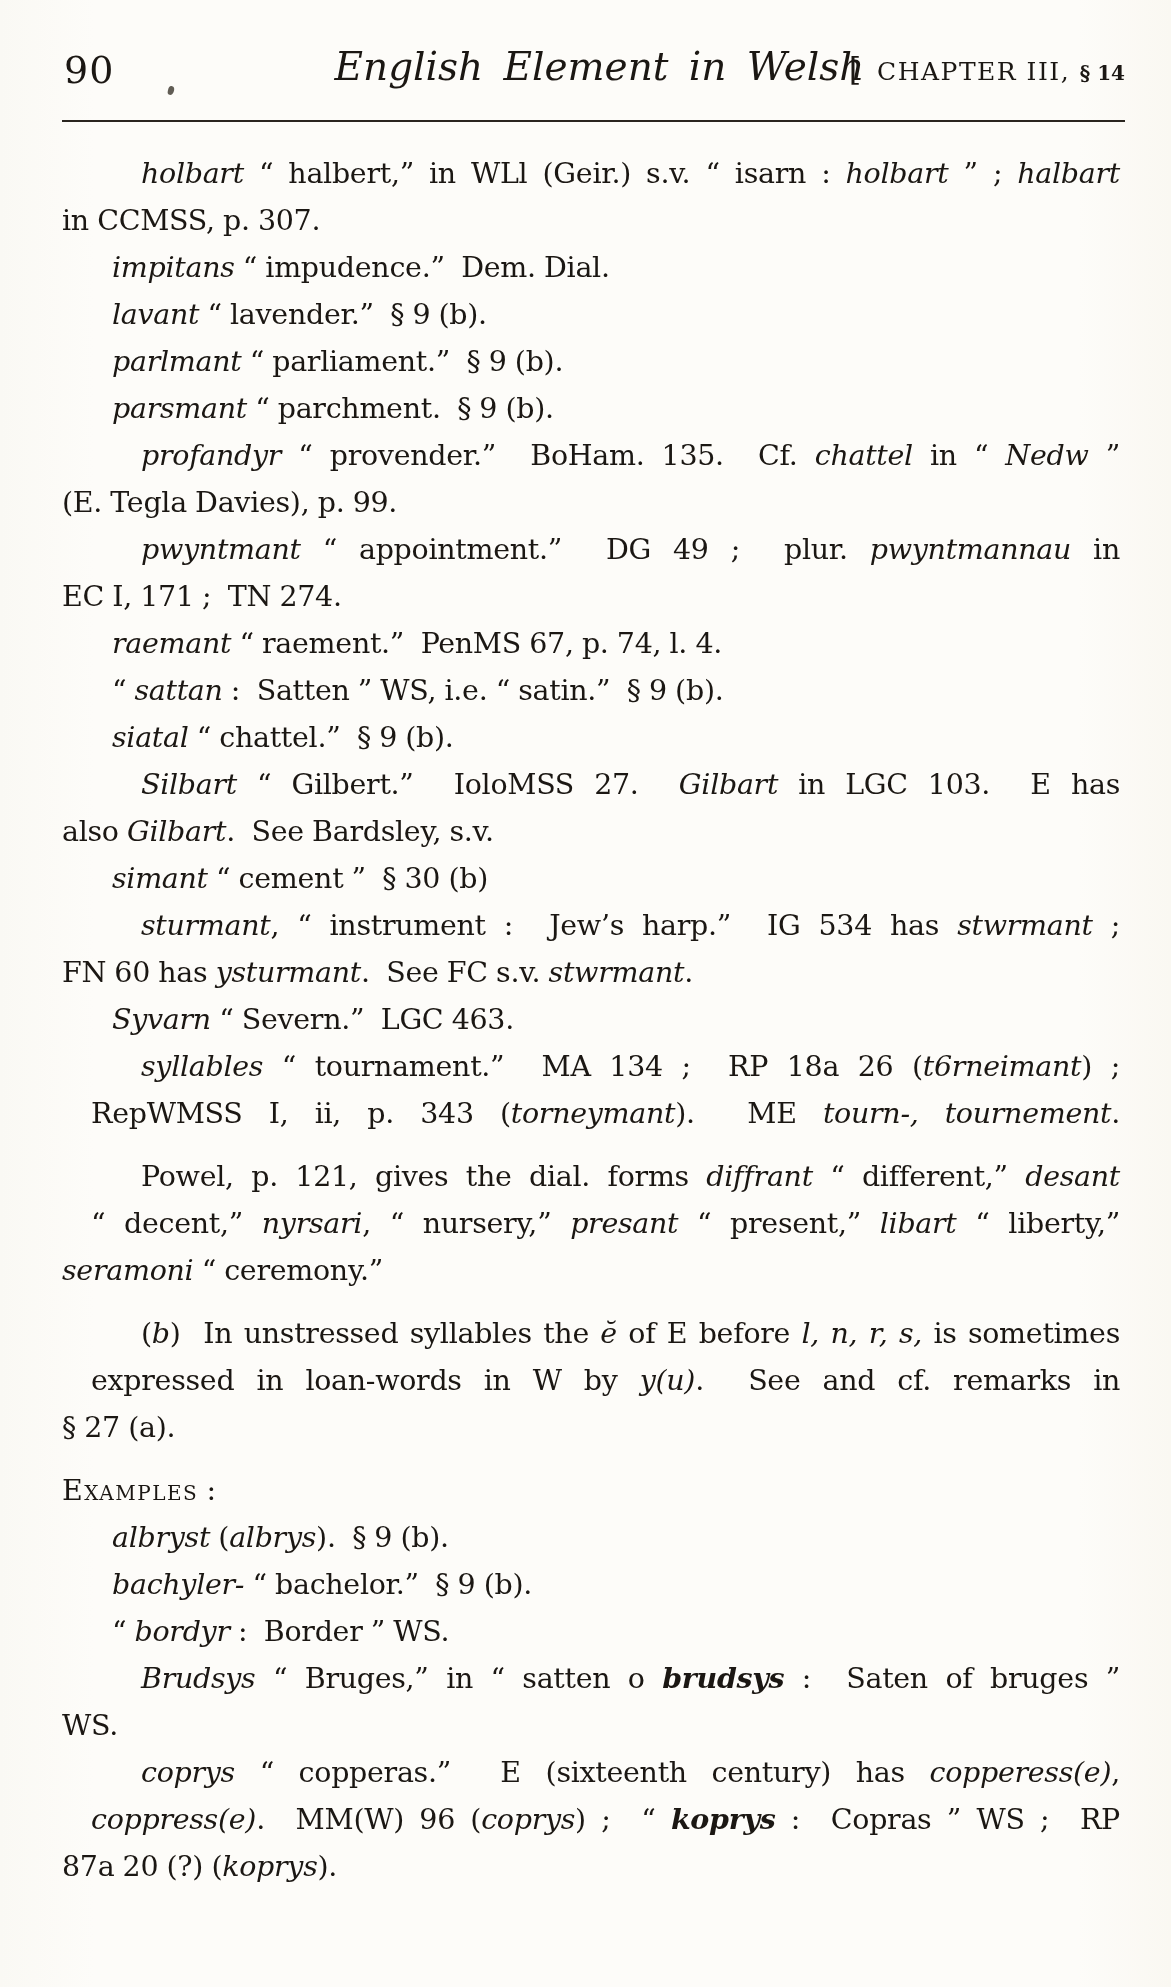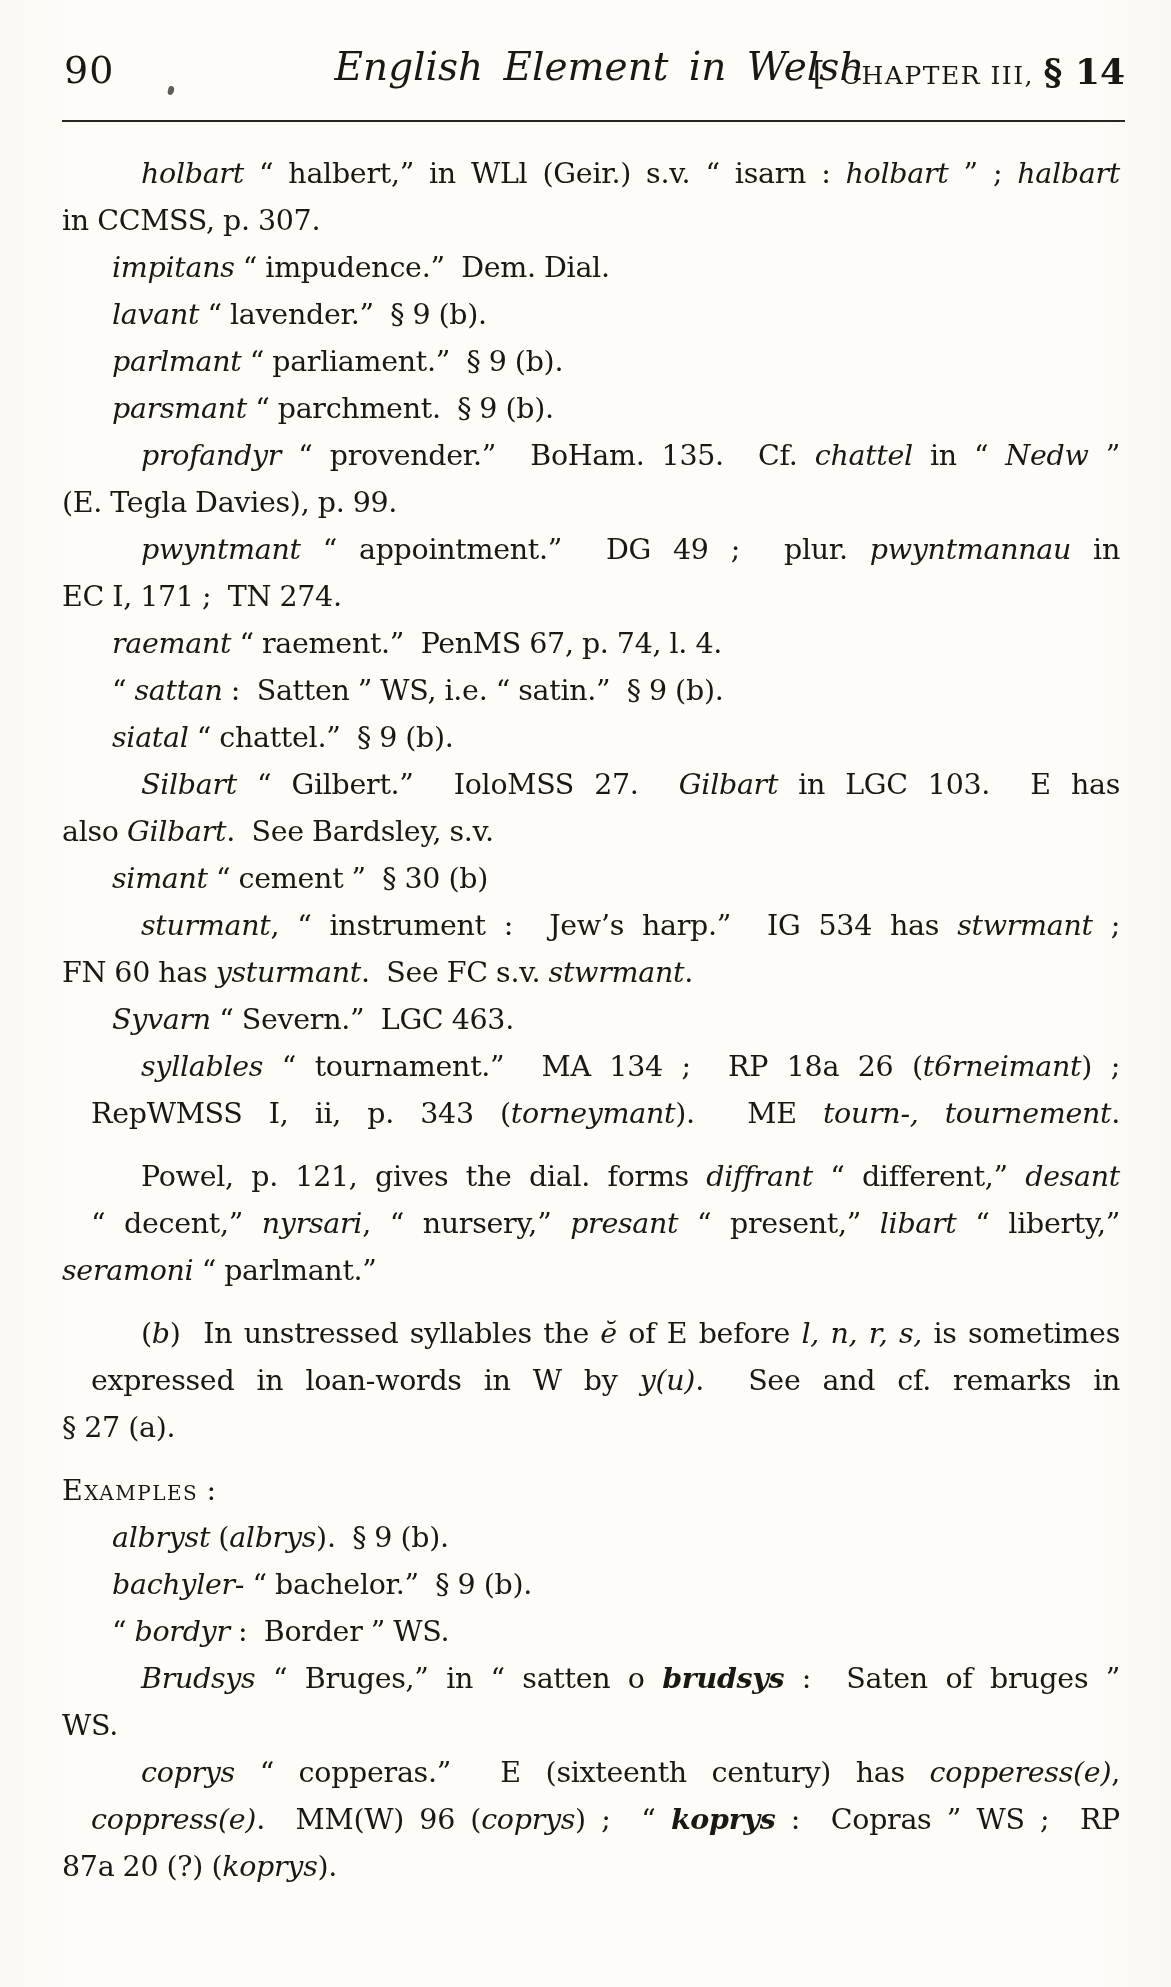--- a/index.html
+++ b/index.html
@@ -24,21 +24,21 @@
   }
   .chapref{
     position:absolute;right:46px;top:50px;
     font-size:30px;white-space:nowrap;
   }
   .chapref .bracket{font-size:32px;}
   .chapref .sc{
     text-transform:uppercase;
     font-size:25px;letter-spacing:1.5px;margin-left:16px;
   }
-  .chapref .secbold{font-weight:bold;font-size:36px;}
+  .chapref .secbold{font-weight:bold;font-size:20px;}
   .rule{
     position:absolute;left:62px;right:46px;top:120px;
     border-top:2.5px solid #2a251f;
   }
   .speck{
     position:absolute;left:168px;top:86px;
     width:6px;height:9px;border-radius:50% 50% 60% 40%;
     background:#3a342c;opacity:.8;transform:rotate(12deg);
   }
   .body{
@@ -80,21 +80,21 @@
       <div class="line ind just"><span class="seg-i">Silbart</span><span class="seg-r"> “ Gilbert.”  IoloMSS 27.  </span><span class="seg-i">Gilbart</span><span class="seg-r"> in LGC 103.  E has</span></div>
       <div class="line"><span class="seg-r">also </span><span class="seg-i">Gilbart</span><span class="seg-r">.  See Bardsley, s.v.</span></div>
       <div class="line ind"><span class="seg-i">simant</span><span class="seg-r"> “ cement ”  § 30 (b)</span></div>
       <div class="line ind just"><span class="seg-i">sturmant</span><span class="seg-r">, “ instrument :  Jew’s harp.”  IG 534 has </span><span class="seg-i">stwrmant</span><span class="seg-r"> ;</span></div>
       <div class="line"><span class="seg-r">FN 60 has </span><span class="seg-i">ysturmant</span><span class="seg-r">.  See FC s.v. </span><span class="seg-i">stwrmant</span><span class="seg-r">.</span></div>
       <div class="line ind"><span class="seg-i">Syvarn</span><span class="seg-r"> “ Severn.”  LGC 463.</span></div>
       <div class="line ind just"><span class="seg-i">syllables</span><span class="seg-r"> “ tournament.”  MA 134 ;  RP 18a 26 (</span><span class="seg-i">t6rneimant</span><span class="seg-r">) ;</span></div>
       <div class="line just"><span class="seg-r">RepWMSS I, ii, p. 343 (</span><span class="seg-i">torneymant</span><span class="seg-r">).  ME </span><span class="seg-i">tourn-, tournement</span><span class="seg-r">.</span></div>
       <div class="line ind just gap"><span class="seg-r">Powel, p. 121, gives the dial. forms </span><span class="seg-i">diffrant</span><span class="seg-r"> “ different,” </span><span class="seg-i">desant</span></div>
       <div class="line just"><span class="seg-r">“ decent,” </span><span class="seg-i">nyrsari</span><span class="seg-r">, “ nursery,” </span><span class="seg-i">presant</span><span class="seg-r"> “ present,” </span><span class="seg-i">libart</span><span class="seg-r"> “ liberty,”</span></div>
-      <div class="line"><span class="seg-i">seramoni</span><span class="seg-r"> “ parlmant.”</span></div>
+      <div class="line"><span class="seg-i">seramoni</span><span class="seg-r"> “ ceremony.”</span></div>
       <div class="line ind just gap"><span class="seg-r">(</span><span class="seg-i">b</span><span class="seg-r">)  In unstressed syllables the </span><span class="seg-i">ĕ</span><span class="seg-r"> of E before </span><span class="seg-i">l, n, r, s,</span><span class="seg-r"> is sometimes</span></div>
       <div class="line just"><span class="seg-r">expressed in loan-words in W by </span><span class="seg-i">y(u)</span><span class="seg-r">.  See and cf. remarks in</span></div>
       <div class="line"><span class="seg-r">§ 27 (a).</span></div>
       <div class="line gap"><span class="seg-sc">Examples</span><span class="seg-r"> :</span></div>
       <div class="line ind"><span class="seg-i">albryst</span><span class="seg-r"> (</span><span class="seg-i">albrys</span><span class="seg-r">).  § 9 (b).</span></div>
       <div class="line ind"><span class="seg-i">bachyler-</span><span class="seg-r"> “ bachelor.”  § 9 (b).</span></div>
       <div class="line ind"><span class="seg-r">“ </span><span class="seg-i">bordyr</span><span class="seg-r"> :  Border ” WS.</span></div>
       <div class="line ind just"><span class="seg-i">Brudsys</span><span class="seg-r"> “ Bruges,” in “ satten o </span><span class="seg-bi">brudsys</span><span class="seg-r"> :  Saten of bruges ”</span></div>
       <div class="line"><span class="seg-r">WS.</span></div>
       <div class="line ind just"><span class="seg-i">coprys</span><span class="seg-r"> “ copperas.”  E (sixteenth century) has </span><span class="seg-i">copperess(e)</span><span class="seg-r">,</span></div>

